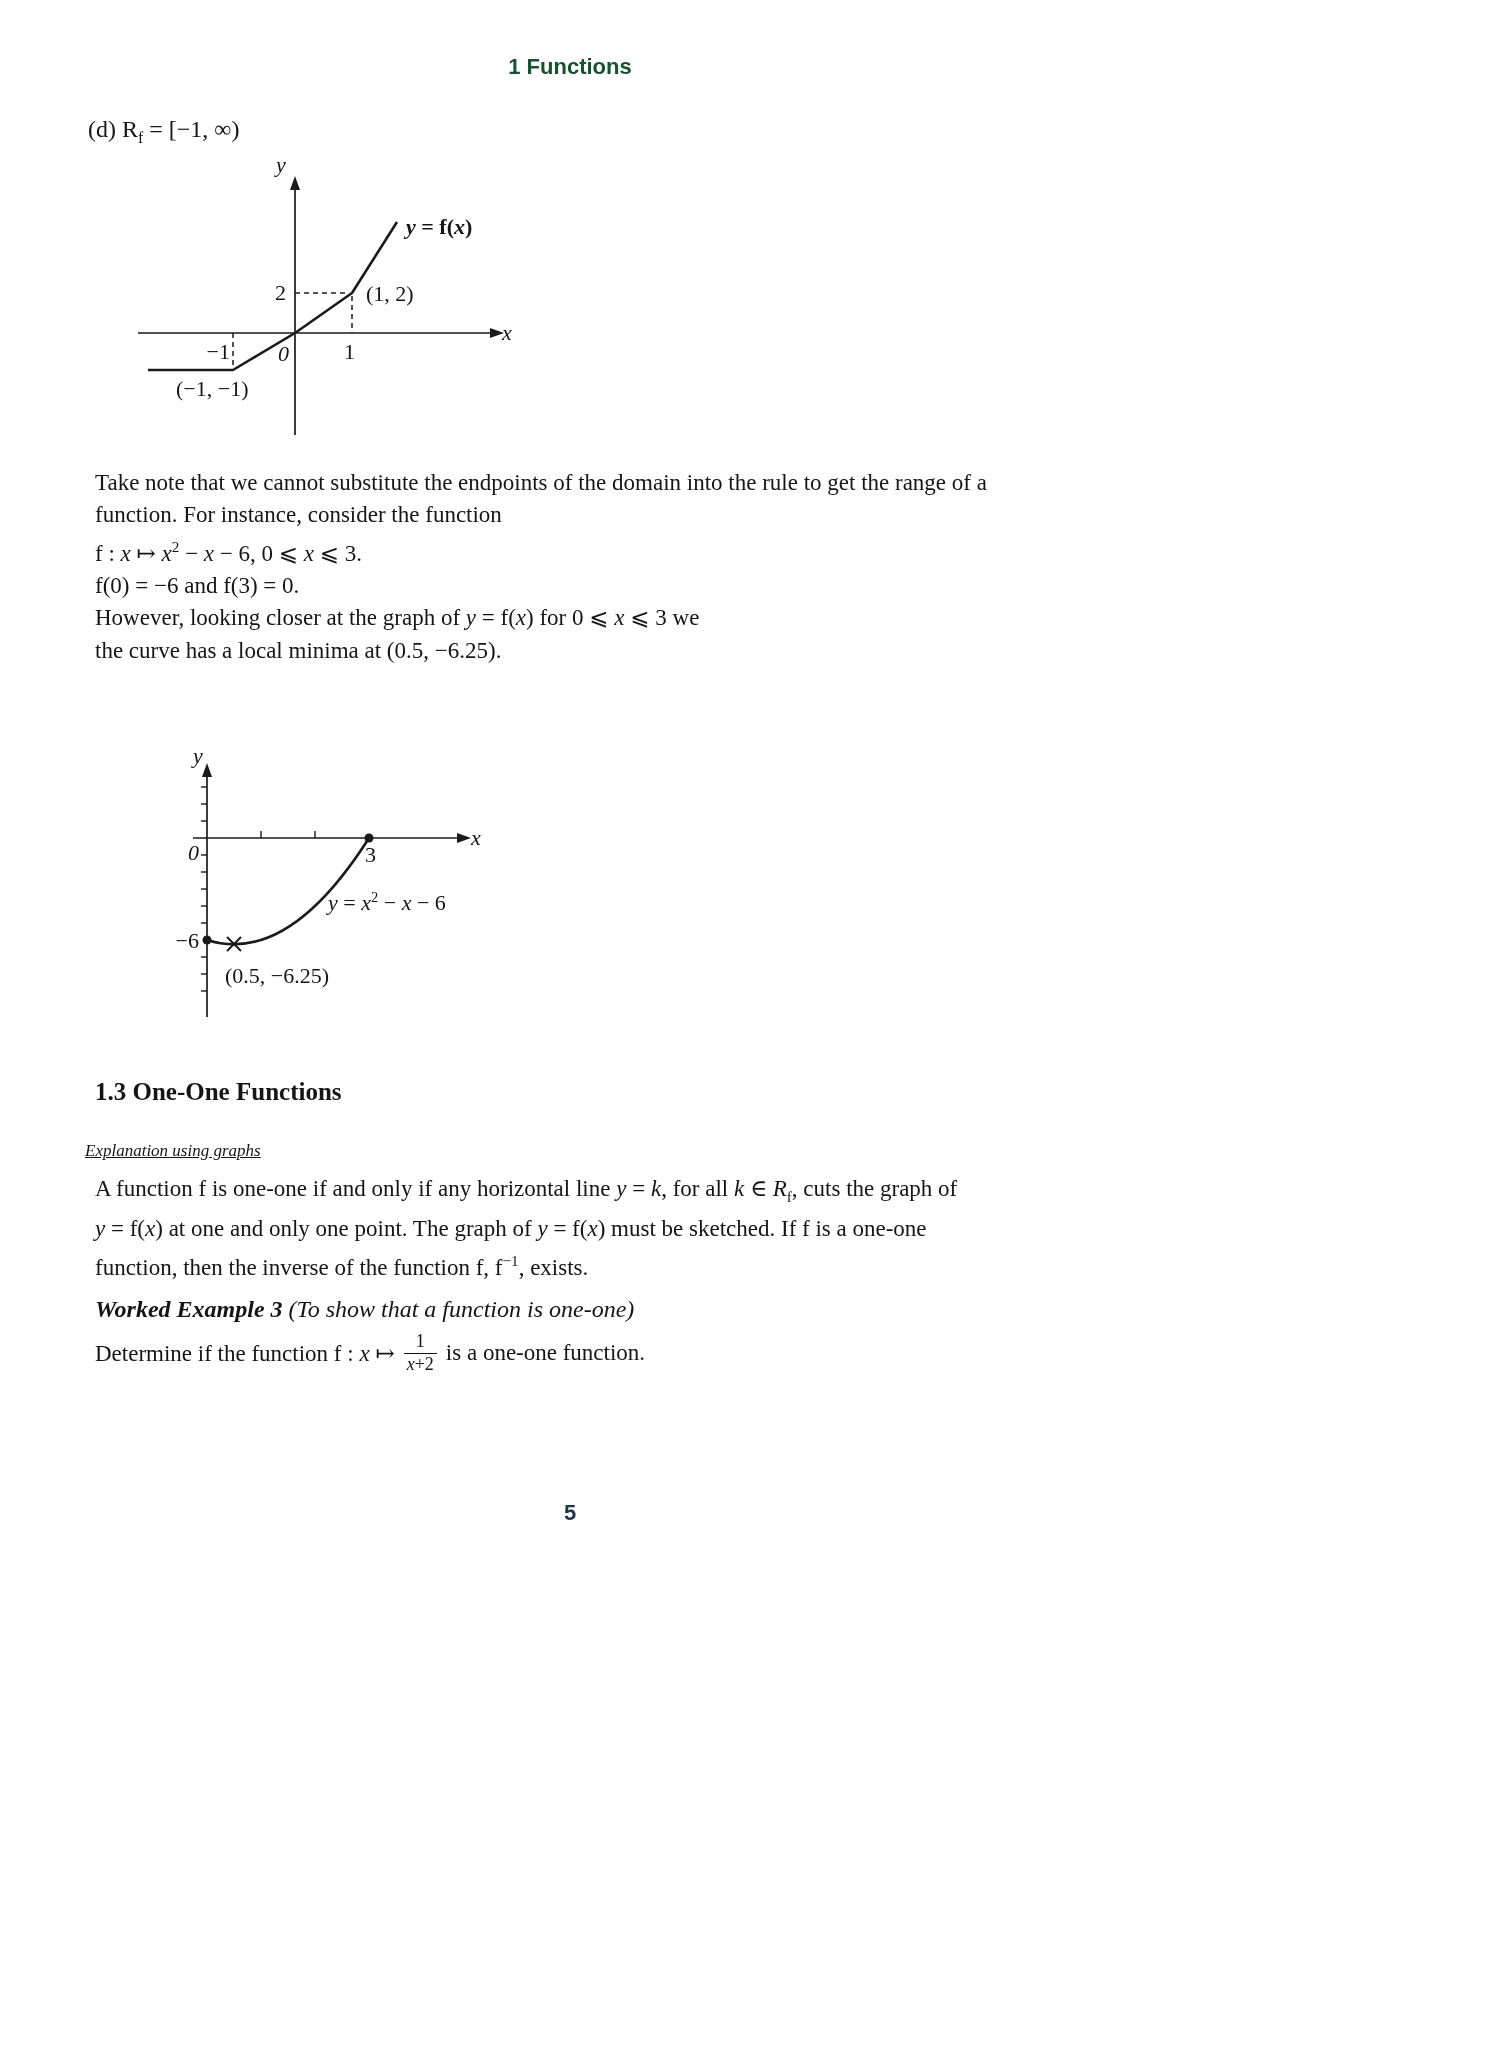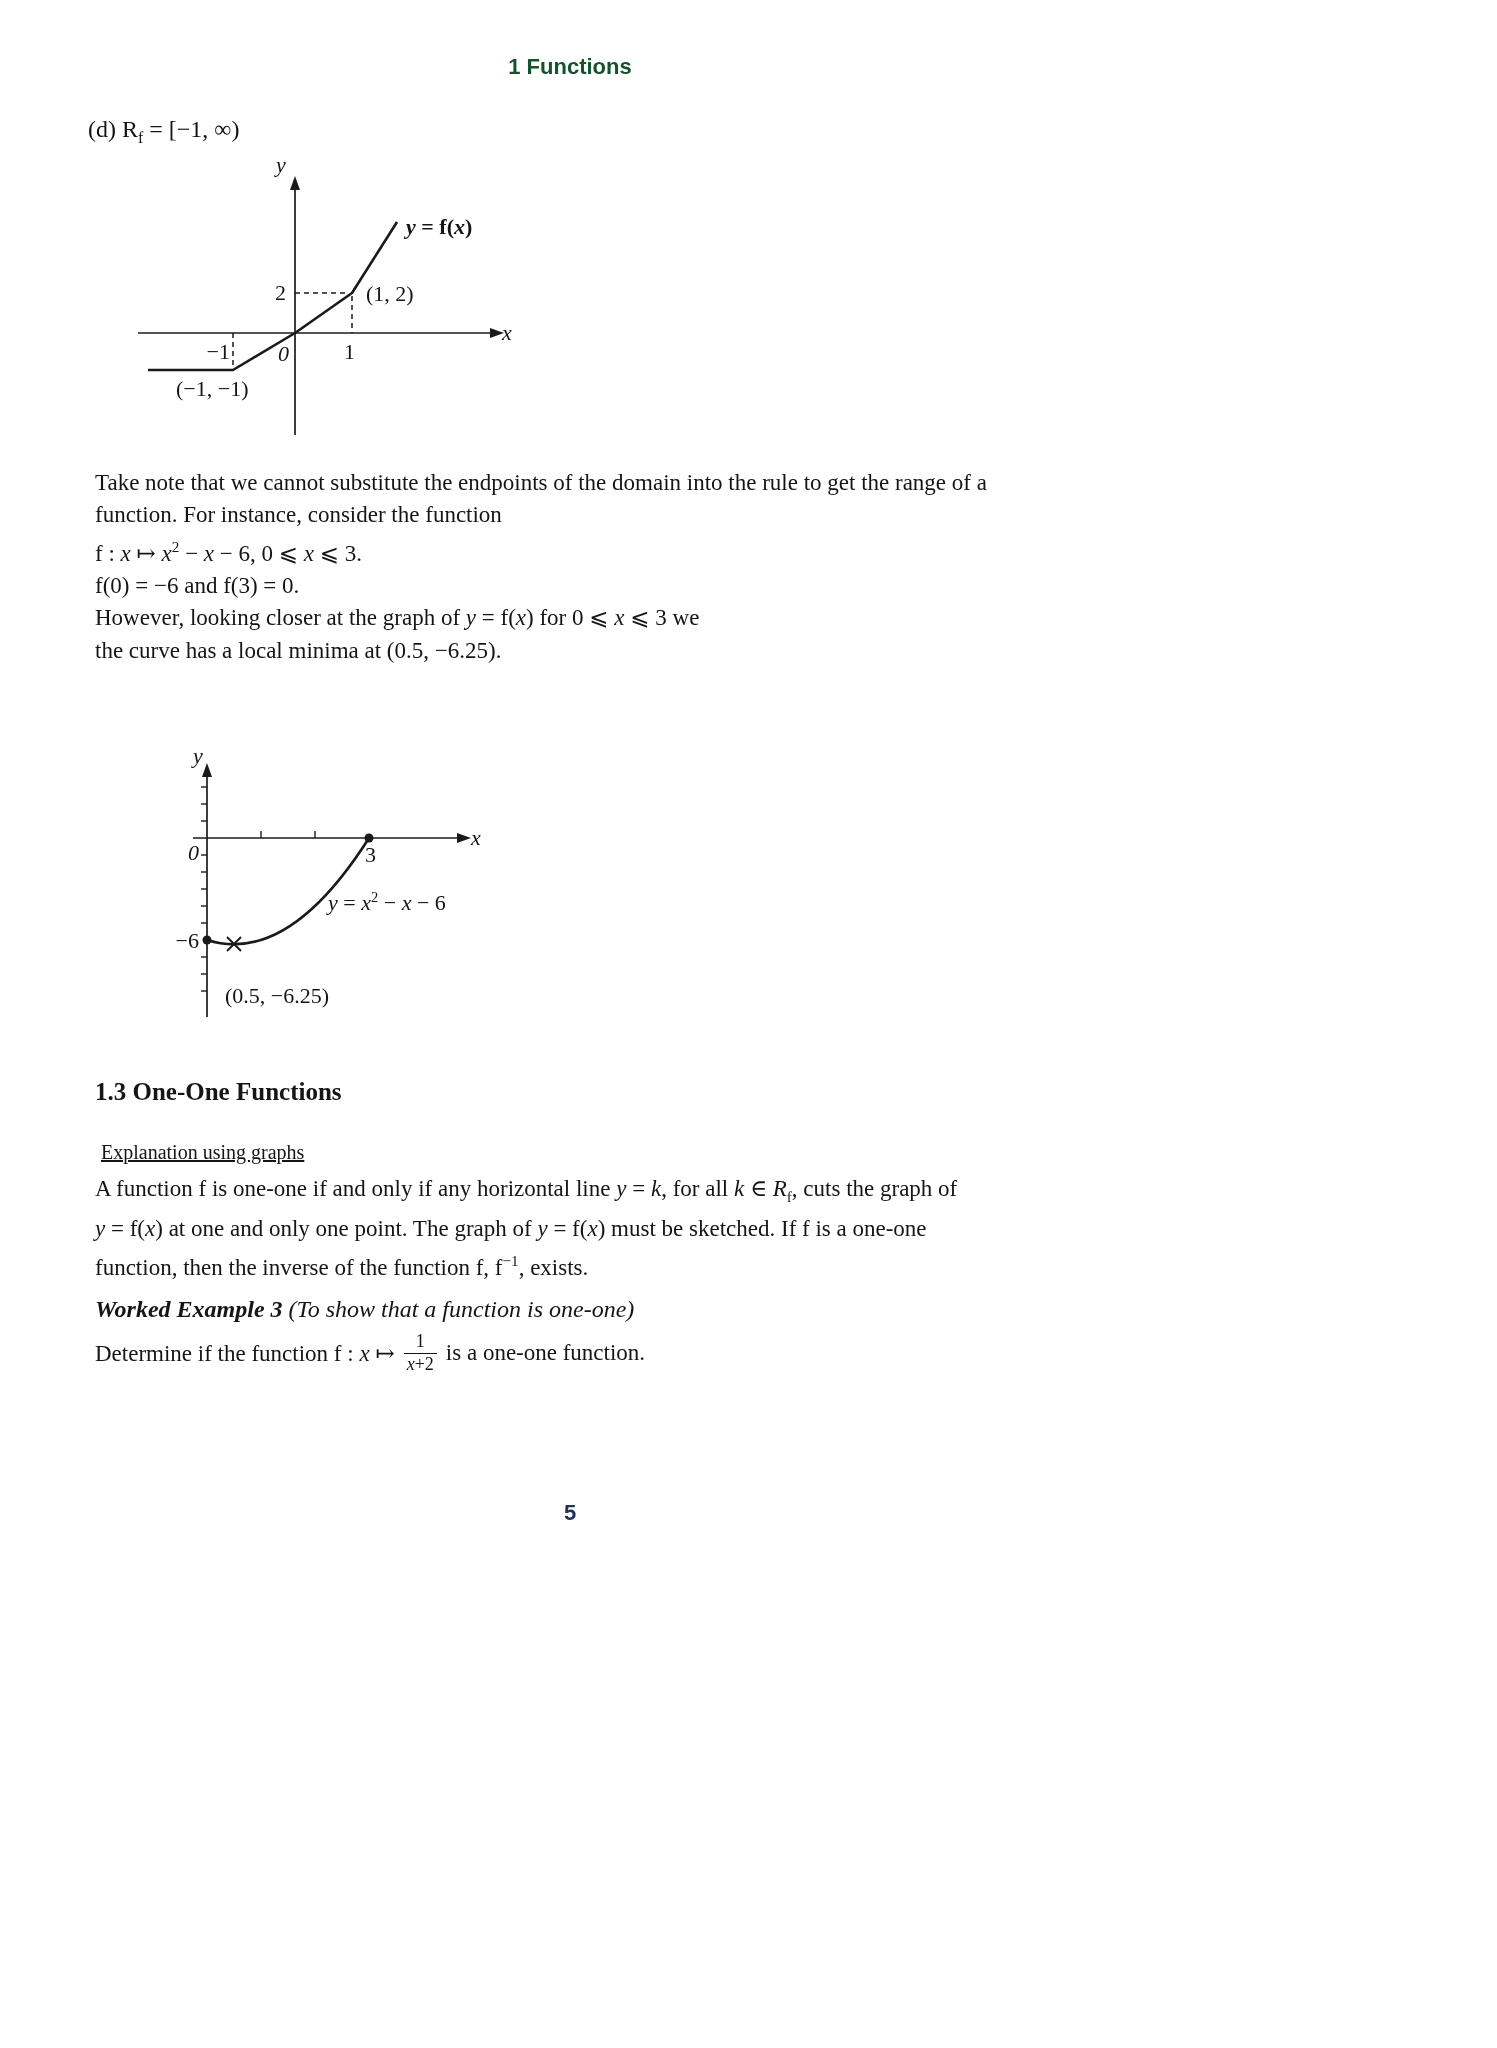--- a/index.html
+++ b/index.html
@@ -36,21 +36,21 @@
 
   .para { left: 95px; width: 1000px; font-size: 23px; }
   .p1 { top: 467px; }
   .pline { line-height: 32.2px; white-space: nowrap; }
 
   .seg-i  { font-style: italic; }
   .seg-sup { font-size: 0.66em; vertical-align: super; }
   .seg-sub { font-size: 0.66em; vertical-align: sub; }
 
   .section-title { left: 95px; top: 1078px; font-weight: bold; font-size: 25px; }
-  .expl-head { left: 101px; top: 1141px; font-size: 20px; text-decoration: underline; }
+  .expl-head { left: 85px; top: 1141px; font-size: 17px; text-decoration: underline; font-style: italic; }
   .expl-para { left: 95px; top: 1173px; width: 1000px; font-size: 23px; }
 
   .we-head { left: 95px; top: 1296px; font-size: 24px; }
   .we-title { font-weight: bold; font-style: italic; }
   .we-sub { font-style: italic; }
 
   .we-line { left: 95px; top: 1322px; font-size: 23px; display: flex; align-items: center; gap: 9px; height: 62px; }
   .frac { display: inline-flex; flex-direction: column; align-items: center; font-size: 18px; line-height: 1.2; }
   .frac-den { border-top: 1.5px solid #151515; padding: 0 3px; }
 </style>
@@ -128,21 +128,21 @@
         <line x1="62" y1="202" x2="76" y2="216"></line>
         <line x1="62" y1="216" x2="76" y2="202"></line>
       </g>
     </svg>
     <div class="glabel it" style="left:28px; top:8px;">y</div>
     <div class="glabel it" style="left:306px; top:90px;">x</div>
     <div class="glabel it" style="left:14px; top:105px; width:20px; text-align:right;">0</div>
     <div class="glabel" style="left:200px; top:107px;">3</div>
     <div class="glabel" style="left:0px; top:193px; width:34px; text-align:right;">−6</div>
     <div class="glabel" style="left:163px; top:154px;"><span class="seg-i">y</span><span> = </span><span class="seg-i">x</span><span class="seg-sup">2</span><span> − </span><span class="seg-i">x</span><span> − 6</span></div>
-    <div class="glabel" style="left:60px; top:228px;margin-top:20px;">(0.5, −6.25)</div>
+    <div class="glabel" style="left:60px; top:228px;">(0.5, −6.25)</div>
   </div>
 
   <div class="abs section-title">1.3 One-One Functions</div>
 
   <div class="abs expl-head">Explanation using graphs</div>
 
   <div class="abs expl-para">
     <div class="pline"><span>A function f is one-one if and only if any horizontal line </span><span class="seg-i">y</span><span> = </span><span class="seg-i">k</span><span>, for all </span><span class="seg-i">k</span><span> ∈ </span><span class="seg-i">R</span><span class="seg-sub">f</span><span>, cuts the graph of</span></div>
     <div class="pline"><span class="seg-i">y</span><span> = f(</span><span class="seg-i">x</span><span>) at one and only one point. The graph of </span><span class="seg-i">y</span><span> = f(</span><span class="seg-i">x</span><span>) must be sketched. If f is a one-one</span></div>
     <div class="pline"><span>function, then the inverse of the function f, f</span><span class="seg-sup">−1</span><span>, exists.</span></div>

